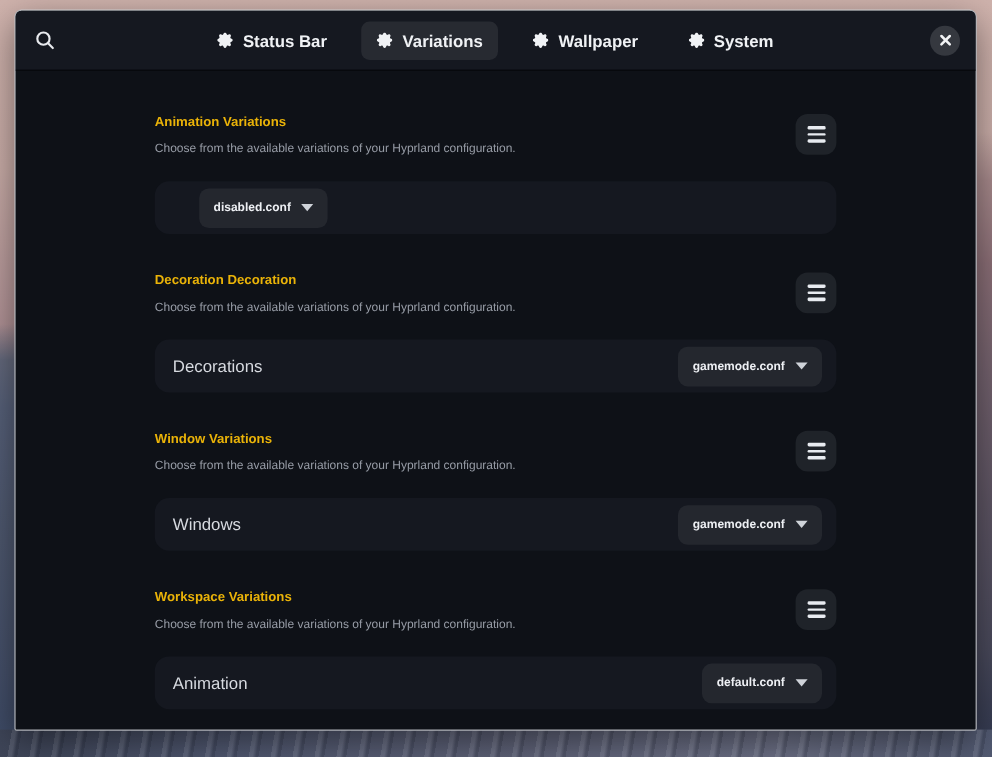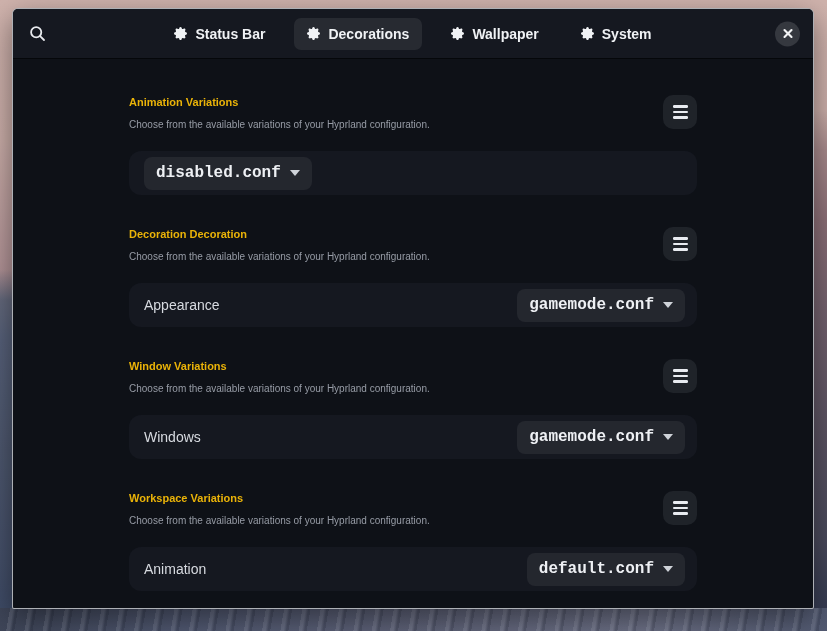--- a/index.html
+++ b/index.html
@@ -56,21 +56,21 @@
   .hamburger{display:flex;flex-direction:column;gap:3px;}
   .hamburger i{display:block;width:15px;height:2.4px;border-radius:1.2px;background:#e8ebf0;}
   .card{
     margin-top:17px;height:44px;border-radius:12px;background:#151820;
     display:flex;align-items:center;padding:0 12px 0 15px;box-sizing:border-box;
   }
   .row-label{font-size:14px;color:#d7dae0;flex:1;}
   .dropdown{
     display:inline-flex;align-items:center;gap:9px;height:33px;padding:0 12px;
     border-radius:8px;background:#24272e;border:none;cursor:pointer;
-    font-family:Liberation Mono, monospace;font-size:16px;font-weight:700;color:#eef0f4;
+    font-family:Liberation Sans, sans-serif;font-size:10px;font-weight:700;color:#eef0f4;margin-left:22px;
   }
   .caret{width:0;height:0;border-left:5px solid transparent;border-right:5px solid transparent;border-top:6px solid #cfd3d9;}
   .icon{display:flex;align-items:center;justify-content:center;}
 </style>
 </head>
 <body>
 
 <div class="wallpaper">
   <div class="wp-left"></div>
   <div class="wp-right"></div>
@@ -97,21 +97,21 @@
             </svg>
         </span>
         <span>Status Bar</span>
       </div>
       <div class="tab active">
         <span class="icon">
           <svg width="13" height="13" viewBox="0 0 16 16" fill="#f0f2f5">
               <path d="M9.405 1.05c-.413-1.4-2.397-1.4-2.81 0l-.1.34a1.464 1.464 0 0 1-2.105.872l-.31-.17c-1.283-.698-2.686.705-1.987 1.987l.169.311c.446.82.023 1.841-.872 2.105l-.34.1c-1.4.413-1.4 2.397 0 2.81l.34.1a1.464 1.464 0 0 1 .872 2.105l-.17.31c-.698 1.283.705 2.686 1.987 1.987l.311-.169a1.464 1.464 0 0 1 2.105.872l.1.34c.413 1.4 2.397 1.4 2.81 0l.1-.34a1.464 1.464 0 0 1 2.105-.872l.31.17c1.283.698 2.686-.705 1.987-1.987l-.169-.311a1.464 1.464 0 0 1 .872-2.105l.34-.1c1.4-.413 1.4-2.397 0-2.81l-.34-.1a1.464 1.464 0 0 1-.872-2.105l.17-.31c.698-1.283-.705-2.686-1.987-1.987l-.311.169a1.464 1.464 0 0 1-2.105-.872z"></path>
             </svg>
         </span>
-        <span>Decorations</span>
+        <span>Variations</span>
       </div>
       <div class="tab">
         <span class="icon">
           <svg width="13" height="13" viewBox="0 0 16 16" fill="#f0f2f5">
               <path d="M9.405 1.05c-.413-1.4-2.397-1.4-2.81 0l-.1.34a1.464 1.464 0 0 1-2.105.872l-.31-.17c-1.283-.698-2.686.705-1.987 1.987l.169.311c.446.82.023 1.841-.872 2.105l-.34.1c-1.4.413-1.4 2.397 0 2.81l.34.1a1.464 1.464 0 0 1 .872 2.105l-.17.31c-.698 1.283.705 2.686 1.987 1.987l.311-.169a1.464 1.464 0 0 1 2.105.872l.1.34c.413 1.4 2.397 1.4 2.81 0l.1-.34a1.464 1.464 0 0 1 2.105-.872l.31.17c1.283.698 2.686-.705 1.987-1.987l-.169-.311a1.464 1.464 0 0 1 .872-2.105l.34-.1c1.4-.413 1.4-2.397 0-2.81l-.34-.1a1.464 1.464 0 0 1-.872-2.105l.17-.31c.698-1.283-.705-2.686-1.987-1.987l-.311.169a1.464 1.464 0 0 1-2.105-.872z"></path>
             </svg>
         </span>
         <span>Wallpaper</span>
       </div>
       <div class="tab">
@@ -158,21 +158,21 @@
       <h2 class="group-title">Decoration Decoration</h2>
       <p class="group-desc">Choose from the available variations of your Hyprland configuration.</p>
       <button class="menu-btn">
         <span class="hamburger">
             <i></i>
             <i></i>
             <i></i>
           </span>
       </button>
       <div class="card">
-        <span class="row-label">Appearance</span>
+        <span class="row-label">Decorations</span>
         <button class="dropdown">
           <span>gamemode.conf</span>
           <span class="caret"></span>
         </button>
       </div>
     </section>
 
     <section class="group">
       <h2 class="group-title">Window Variations</h2>
       <p class="group-desc">Choose from the available variations of your Hyprland configuration.</p>

